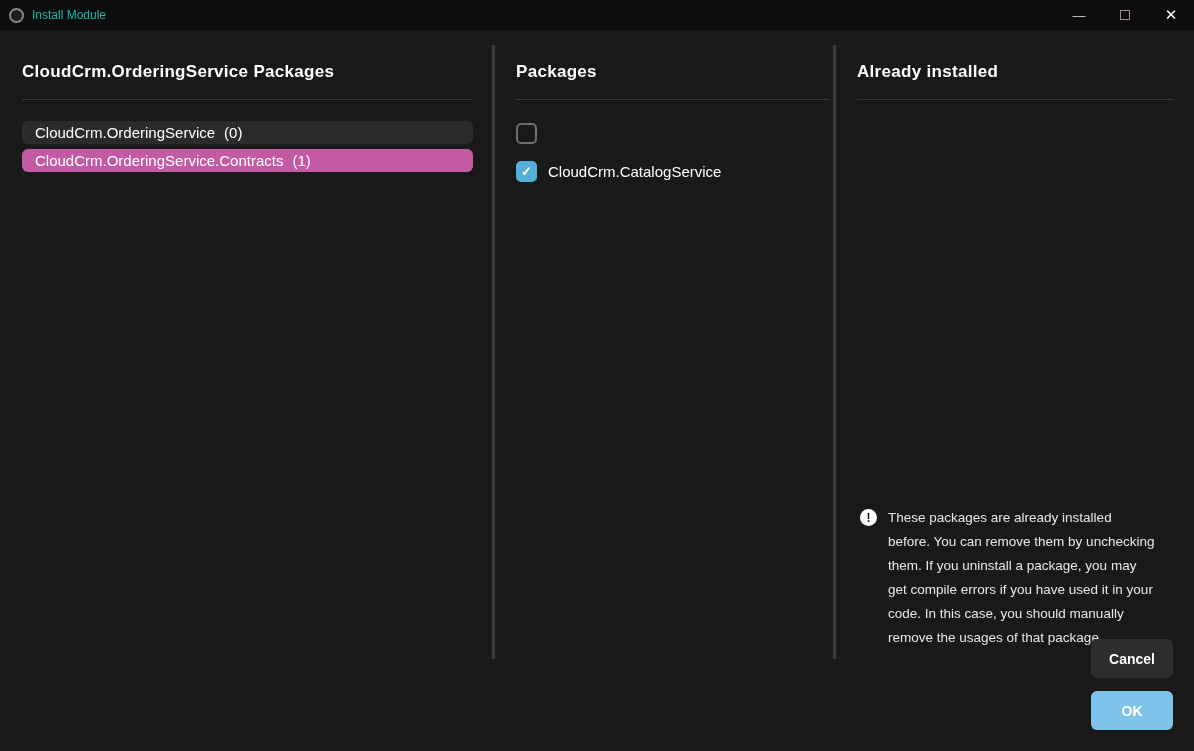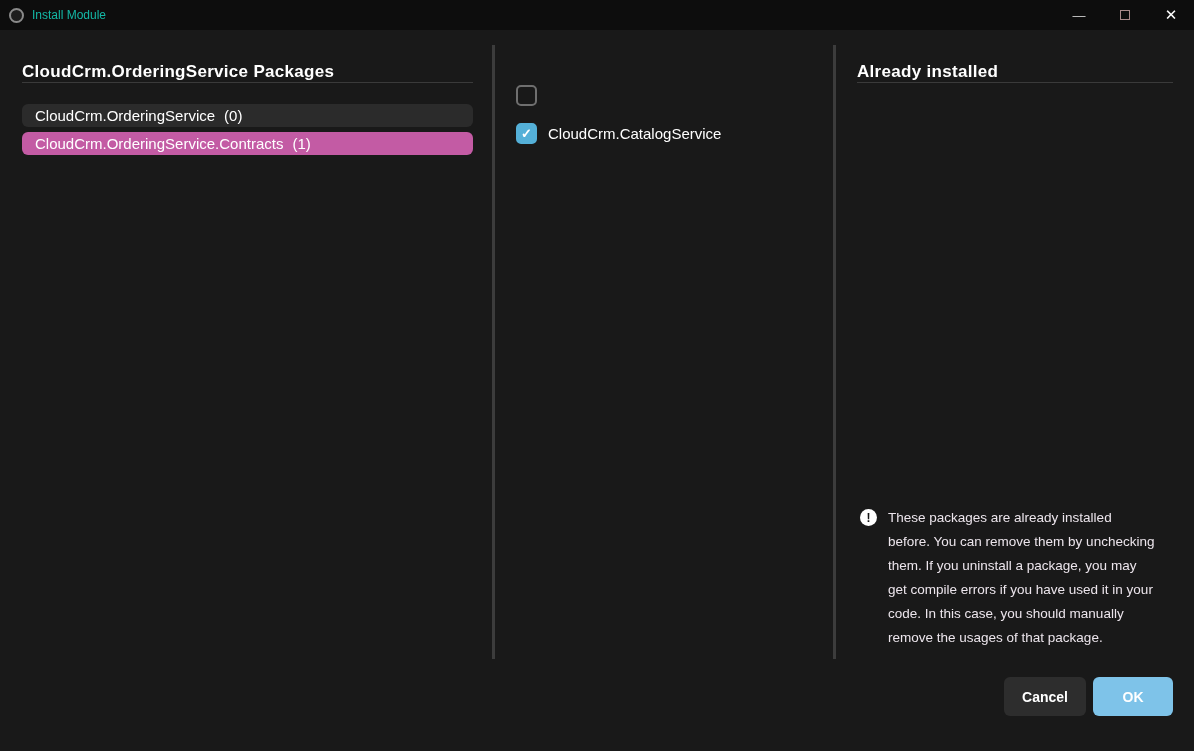--- a/index.html
+++ b/index.html
@@ -45,20 +45,21 @@
   .vdiv.one { left: 492px; }
   .vdiv.two { left: 833px; }
 
   
   .panel { position: absolute; top: 62px; }
   .panel-left  { left: 22px;  width: 451px; }
   .panel-mid   { left: 516px; width: 313px; }
   .panel-right { left: 857px; width: 316px; }
   .panel-title {
     font-size: 17px; font-weight: 700; letter-spacing: 0.3px;
+    padding-bottom: 17px;
     border-bottom: 1px solid #3a3a3a;
   }
 
   
   .pkg-list { margin-top: 21px; }
   .pkg-item {
     height: 23px; border-radius: 6px;
     background: #2b2b2b;
     display: flex; align-items: center;
     padding: 0 13px;
@@ -100,22 +101,22 @@
     display: flex; align-items: center; justify-content: center;
     margin: 3px 11px 0 0; flex: 0 0 17px;
   }
   .note-text {
     font-size: 13.5px; line-height: 24px;
     color: #ece5ec; width: 268px;
   }
 
   
   .footer {
-    position: absolute; right: 21px; bottom: 35px;
-    display: flex; gap: 7px;
+    position: absolute; right: 21px; bottom: 21px;
+    display: flex; gap: 13px; flex-direction: column;
   }
   .btn {
     min-width: 80px; height: 39px; border-radius: 6px;
     display: flex; align-items: center; justify-content: center;
     font-size: 14px; font-weight: 600; padding: 0 18px;
     cursor: pointer; border: none;
     font-family: "Liberation Sans", sans-serif;
   }
   .btn-cancel { background: #2d2d2d; color: #ffffff; }
   .btn-ok     { background: #7ec3e9; color: #ffffff; }
@@ -150,20 +151,21 @@
       <span class="pkg-count">(0)</span>
     </div>
     <div class="pkg-item selected">
       <span>CloudCrm.OrderingService.Contracts</span>
       <span class="pkg-count">(1)</span>
     </div>
   </div>
 </div>
 
 <div class="panel panel-mid">
+  <div class="panel-title">Packages</div>
   <div class="chk-list">
     <div class="chk-row">
       <span class="checkbox">✓</span>
     </div>
     <div class="chk-row">
       <span class="checkbox checked">✓</span>
       <span class="chk-label">CloudCrm.CatalogService</span>
     </div>
   </div>
 </div>

